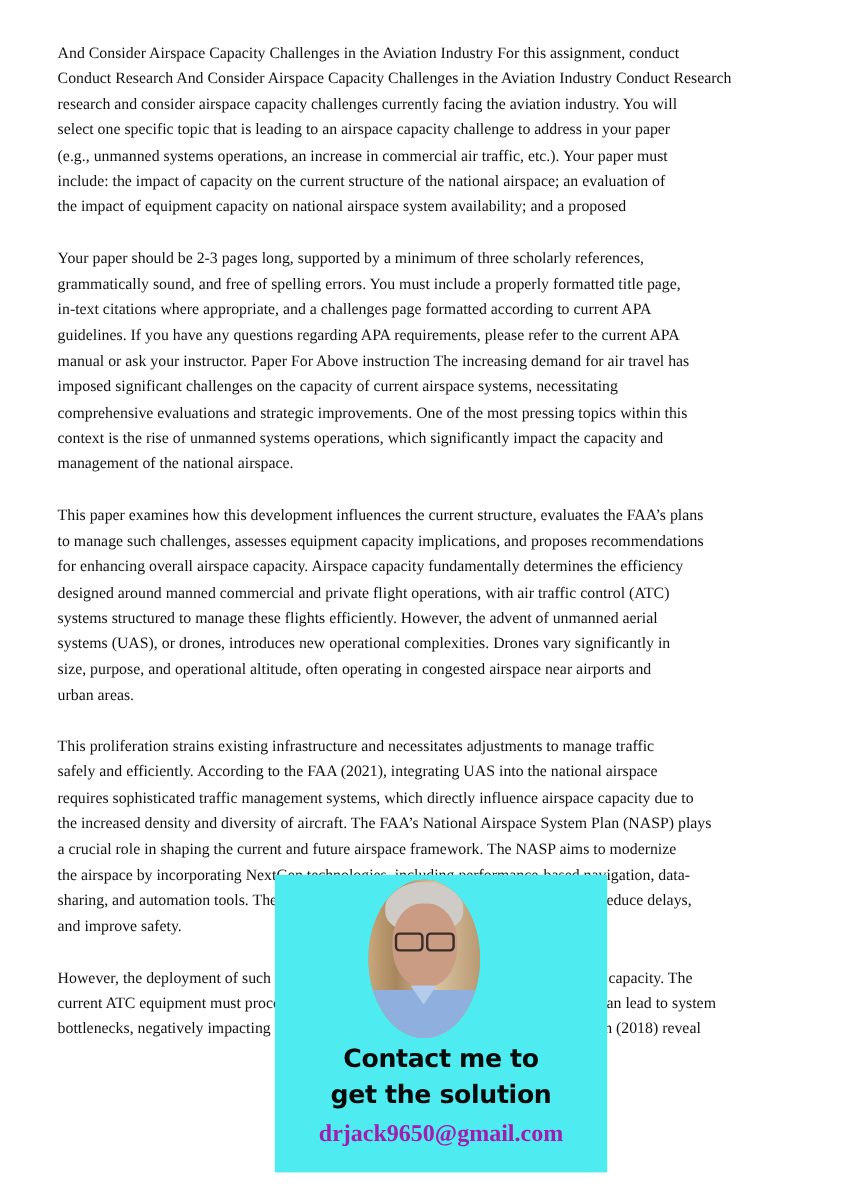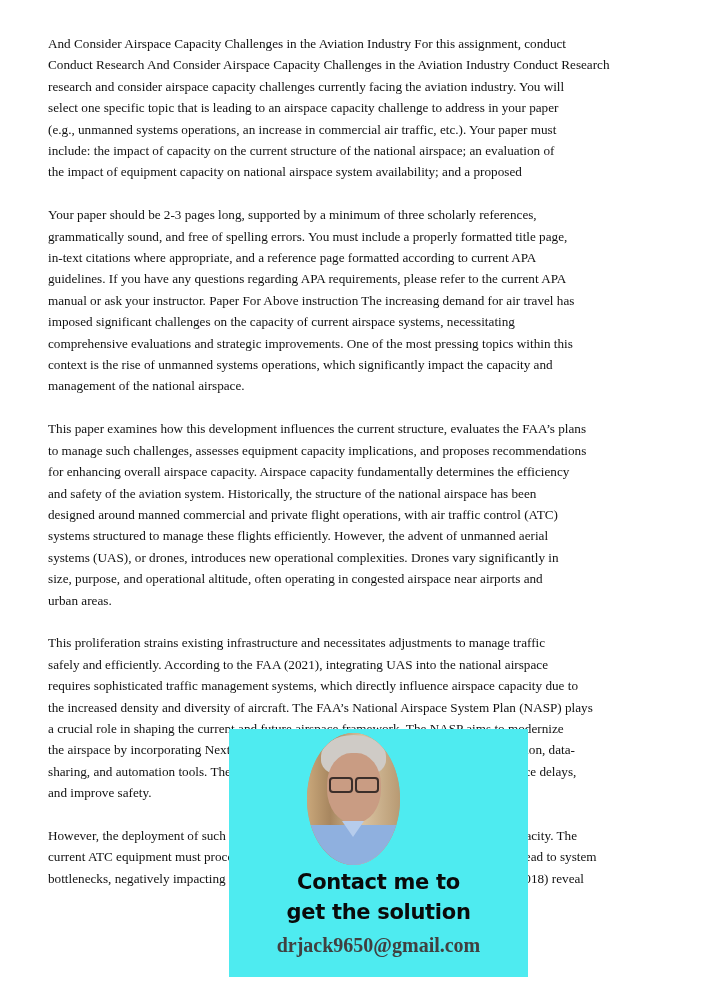--- a/index.html
+++ b/index.html
@@ -27,21 +27,21 @@
       margin: 0 0 21.4px 0;
     }
     .line {
       display: block;
       white-space: nowrap;
     }
     .promo {
       position: absolute;
       left: 229px;
       top: 729px;
-      width: 299px;
+      width: 277px;
       height: 248px;
       background: #4eebf0;
     }
     .avatar {
       position: absolute;
       left: 78px;
       top: 4px;
       width: 93px;
       height: 132px;
       border-radius: 50%;
@@ -93,52 +93,51 @@
     .promo-email {
       position: absolute;
       left: 0;
       top: 203px;
       width: 100%;
       text-align: center;
       font-family: "Liberation Serif", "DejaVu Serif", serif;
       font-weight: bold;
       font-size: 20px;
       line-height: 26px;
-      color: #404040;
+      color: #a21caf;
     }
   </style>
 </head>
 <body>
 
 <div class="page">
   <div class="para">
     <span class="line">And Consider Airspace Capacity Challenges in the Aviation Industry For this assignment, conduct</span>
     <span class="line">Conduct Research And Consider Airspace Capacity Challenges in the Aviation Industry Conduct Research</span>
     <span class="line">research and consider airspace capacity challenges currently facing the aviation industry. You will</span>
     <span class="line">select one specific topic that is leading to an airspace capacity challenge to address in your paper</span>
     <span class="line">(e.g., unmanned systems operations, an increase in commercial air traffic, etc.). Your paper must</span>
     <span class="line">include: the impact of capacity on the current structure of the national airspace; an evaluation of</span>
     <span class="line">the impact of equipment capacity on national airspace system availability; and a proposed</span>
   </div>
   <div class="para">
     <span class="line">Your paper should be 2-3 pages long, supported by a minimum of three scholarly references,</span>
     <span class="line">grammatically sound, and free of spelling errors. You must include a properly formatted title page,</span>
-    <span class="line">in-text citations where appropriate, and a reference page formatted according to current APA</span>
+    <span class="line">in-text citations where appropriate, and a challenges page formatted according to current APA</span>
     <span class="line">guidelines. If you have any questions regarding APA requirements, please refer to the current APA</span>
     <span class="line">manual or ask your instructor. Paper For Above instruction The increasing demand for air travel has</span>
     <span class="line">imposed significant challenges on the capacity of current airspace systems, necessitating</span>
     <span class="line">comprehensive evaluations and strategic improvements. One of the most pressing topics within this</span>
     <span class="line">context is the rise of unmanned systems operations, which significantly impact the capacity and</span>
     <span class="line">management of the national airspace.</span>
   </div>
   <div class="para">
     <span class="line">This paper examines how this development influences the current structure, evaluates the FAA’s plans</span>
     <span class="line">to manage such challenges, assesses equipment capacity implications, and proposes recommendations</span>
     <span class="line">for enhancing overall airspace capacity. Airspace capacity fundamentally determines the efficiency</span>
-    <span class="line">and safety of the aviation system. Historically, the structure of the national airspace has been</span>
     <span class="line">designed around manned commercial and private flight operations, with air traffic control (ATC)</span>
     <span class="line">systems structured to manage these flights efficiently. However, the advent of unmanned aerial</span>
     <span class="line">systems (UAS), or drones, introduces new operational complexities. Drones vary significantly in</span>
     <span class="line">size, purpose, and operational altitude, often operating in congested airspace near airports and</span>
     <span class="line">urban areas.</span>
   </div>
   <div class="para">
     <span class="line">This proliferation strains existing infrastructure and necessitates adjustments to manage traffic</span>
     <span class="line">safely and efficiently. According to the FAA (2021), integrating UAS into the national airspace</span>
     <span class="line">requires sophisticated traffic management systems, which directly influence airspace capacity due to</span>

